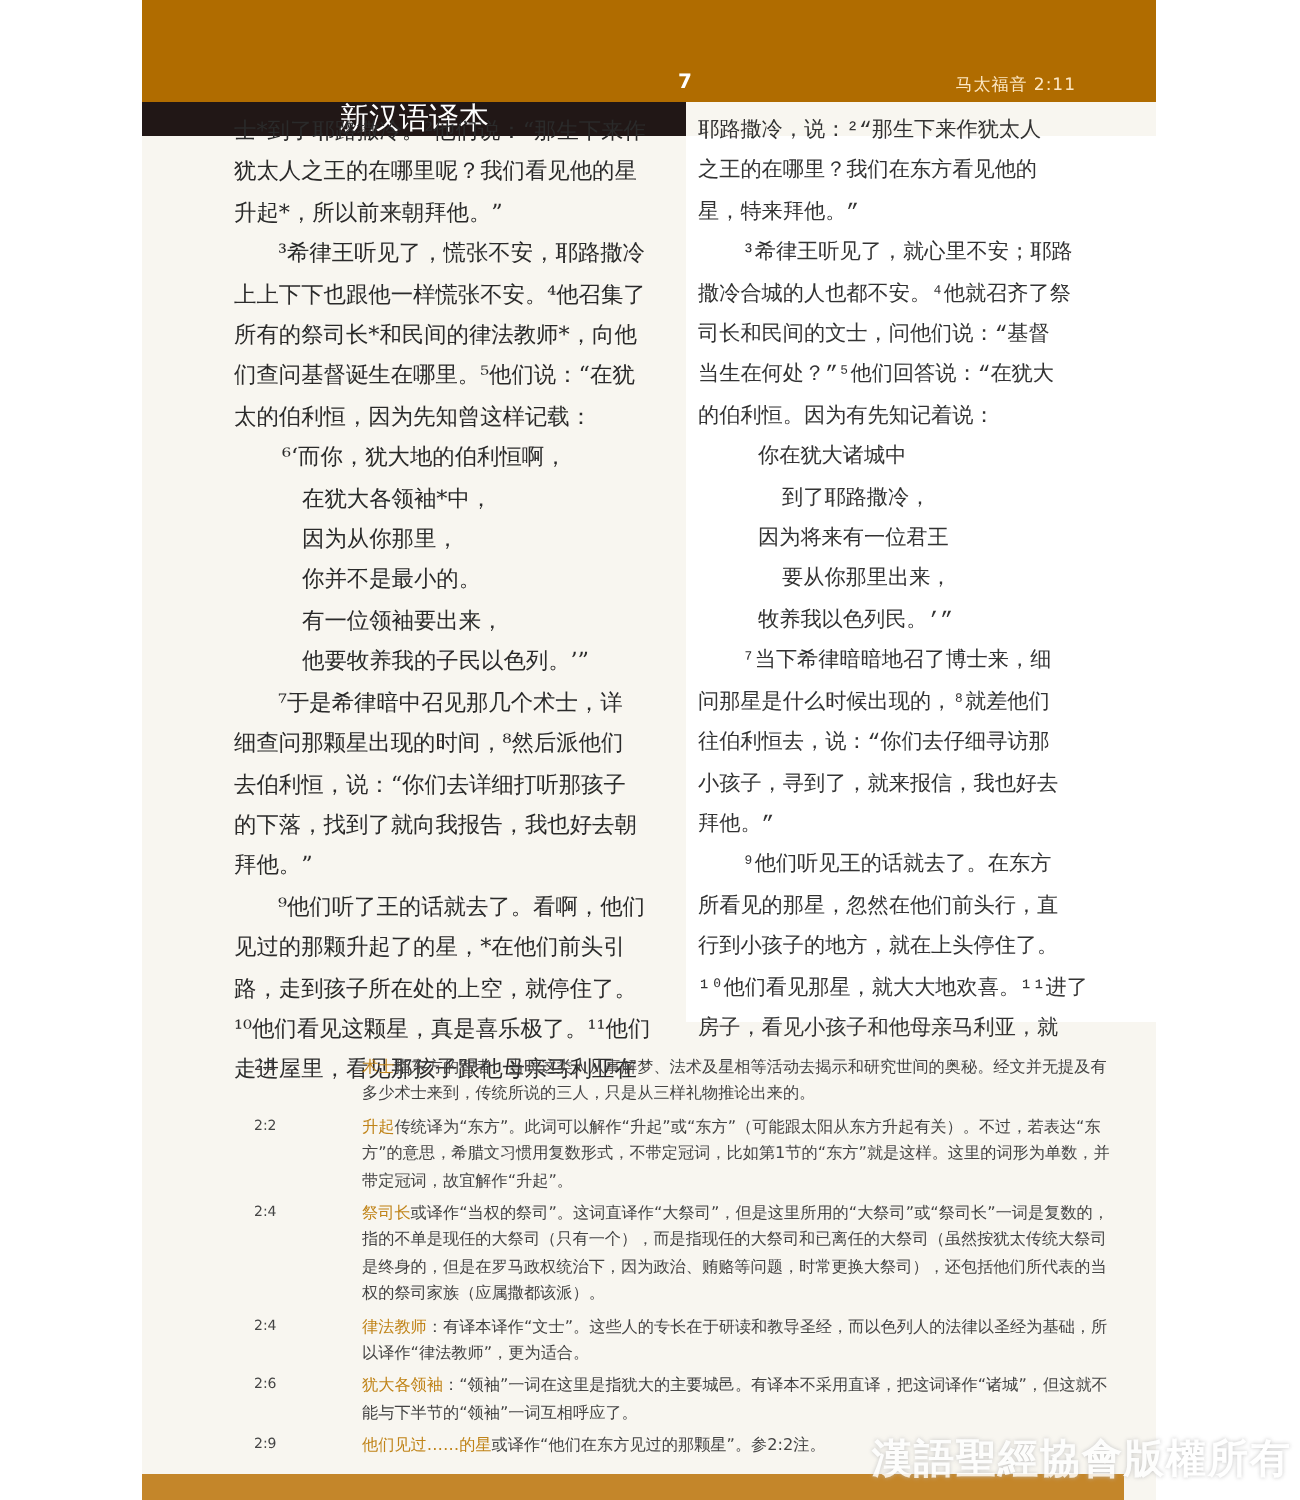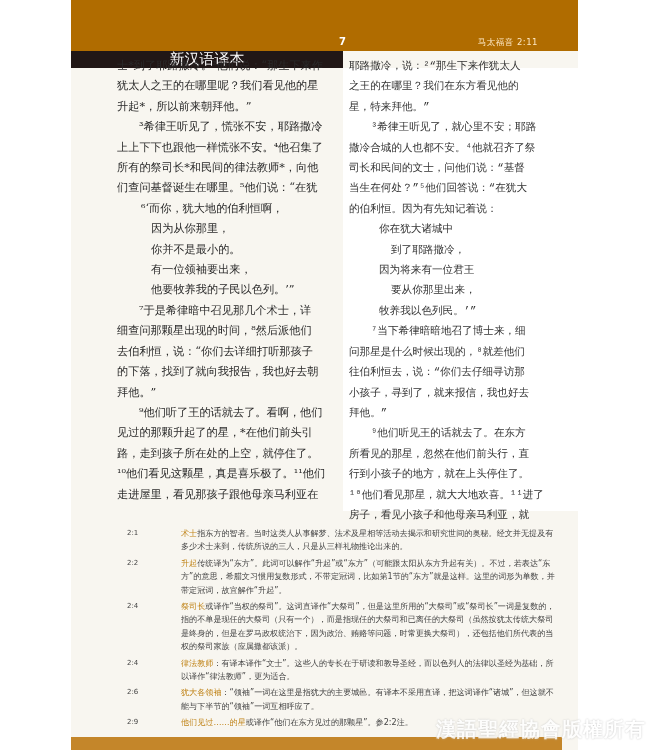--- a/index.html
+++ b/index.html
@@ -39,21 +39,23 @@
   <div class="rightpanel"></div>
 
   <div class="col col-left">
     <div class="line">士*到了耶路撒冷。²他们说：“那生下来作</div>
     <div class="line">犹太人之王的在哪里呢？我们看见他的星</div>
     <div class="line">升起*，所以前来朝拜他。”</div>
     <div class="line ind">³希律王听见了，慌张不安，耶路撒冷</div>
     <div class="line">上上下下也跟他一样慌张不安。⁴他召集了</div>
     <div class="line">所有的祭司长*和民间的律法教师*，向他</div>
     <div class="line">们查问基督诞生在哪里。⁵他们说：“在犹</div>
+    <div class="line">太的伯利恒，因为先知曾这样记载：</div>
     <div class="line" style="padding-left:24px">⁶‘而你，犹大地的伯利恒啊，</div>
+    <div class="line" style="padding-left:34px">在犹大各领袖*中，</div>
     <div class="line" style="padding-left:34px">因为从你那里，</div>
     <div class="line" style="padding-left:34px">你并不是最小的。</div>
     <div class="line" style="padding-left:34px">有一位领袖要出来，</div>
     <div class="line" style="padding-left:34px">他要牧养我的子民以色列。’”</div>
     <div class="line ind">⁷于是希律暗中召见那几个术士，详</div>
     <div class="line">细查问那颗星出现的时间，⁸然后派他们</div>
     <div class="line">去伯利恒，说：“你们去详细打听那孩子</div>
     <div class="line">的下落，找到了就向我报告，我也好去朝</div>
     <div class="line">拜他。”</div>
     <div class="line ind">⁹他们听了王的话就去了。看啊，他们</div>

